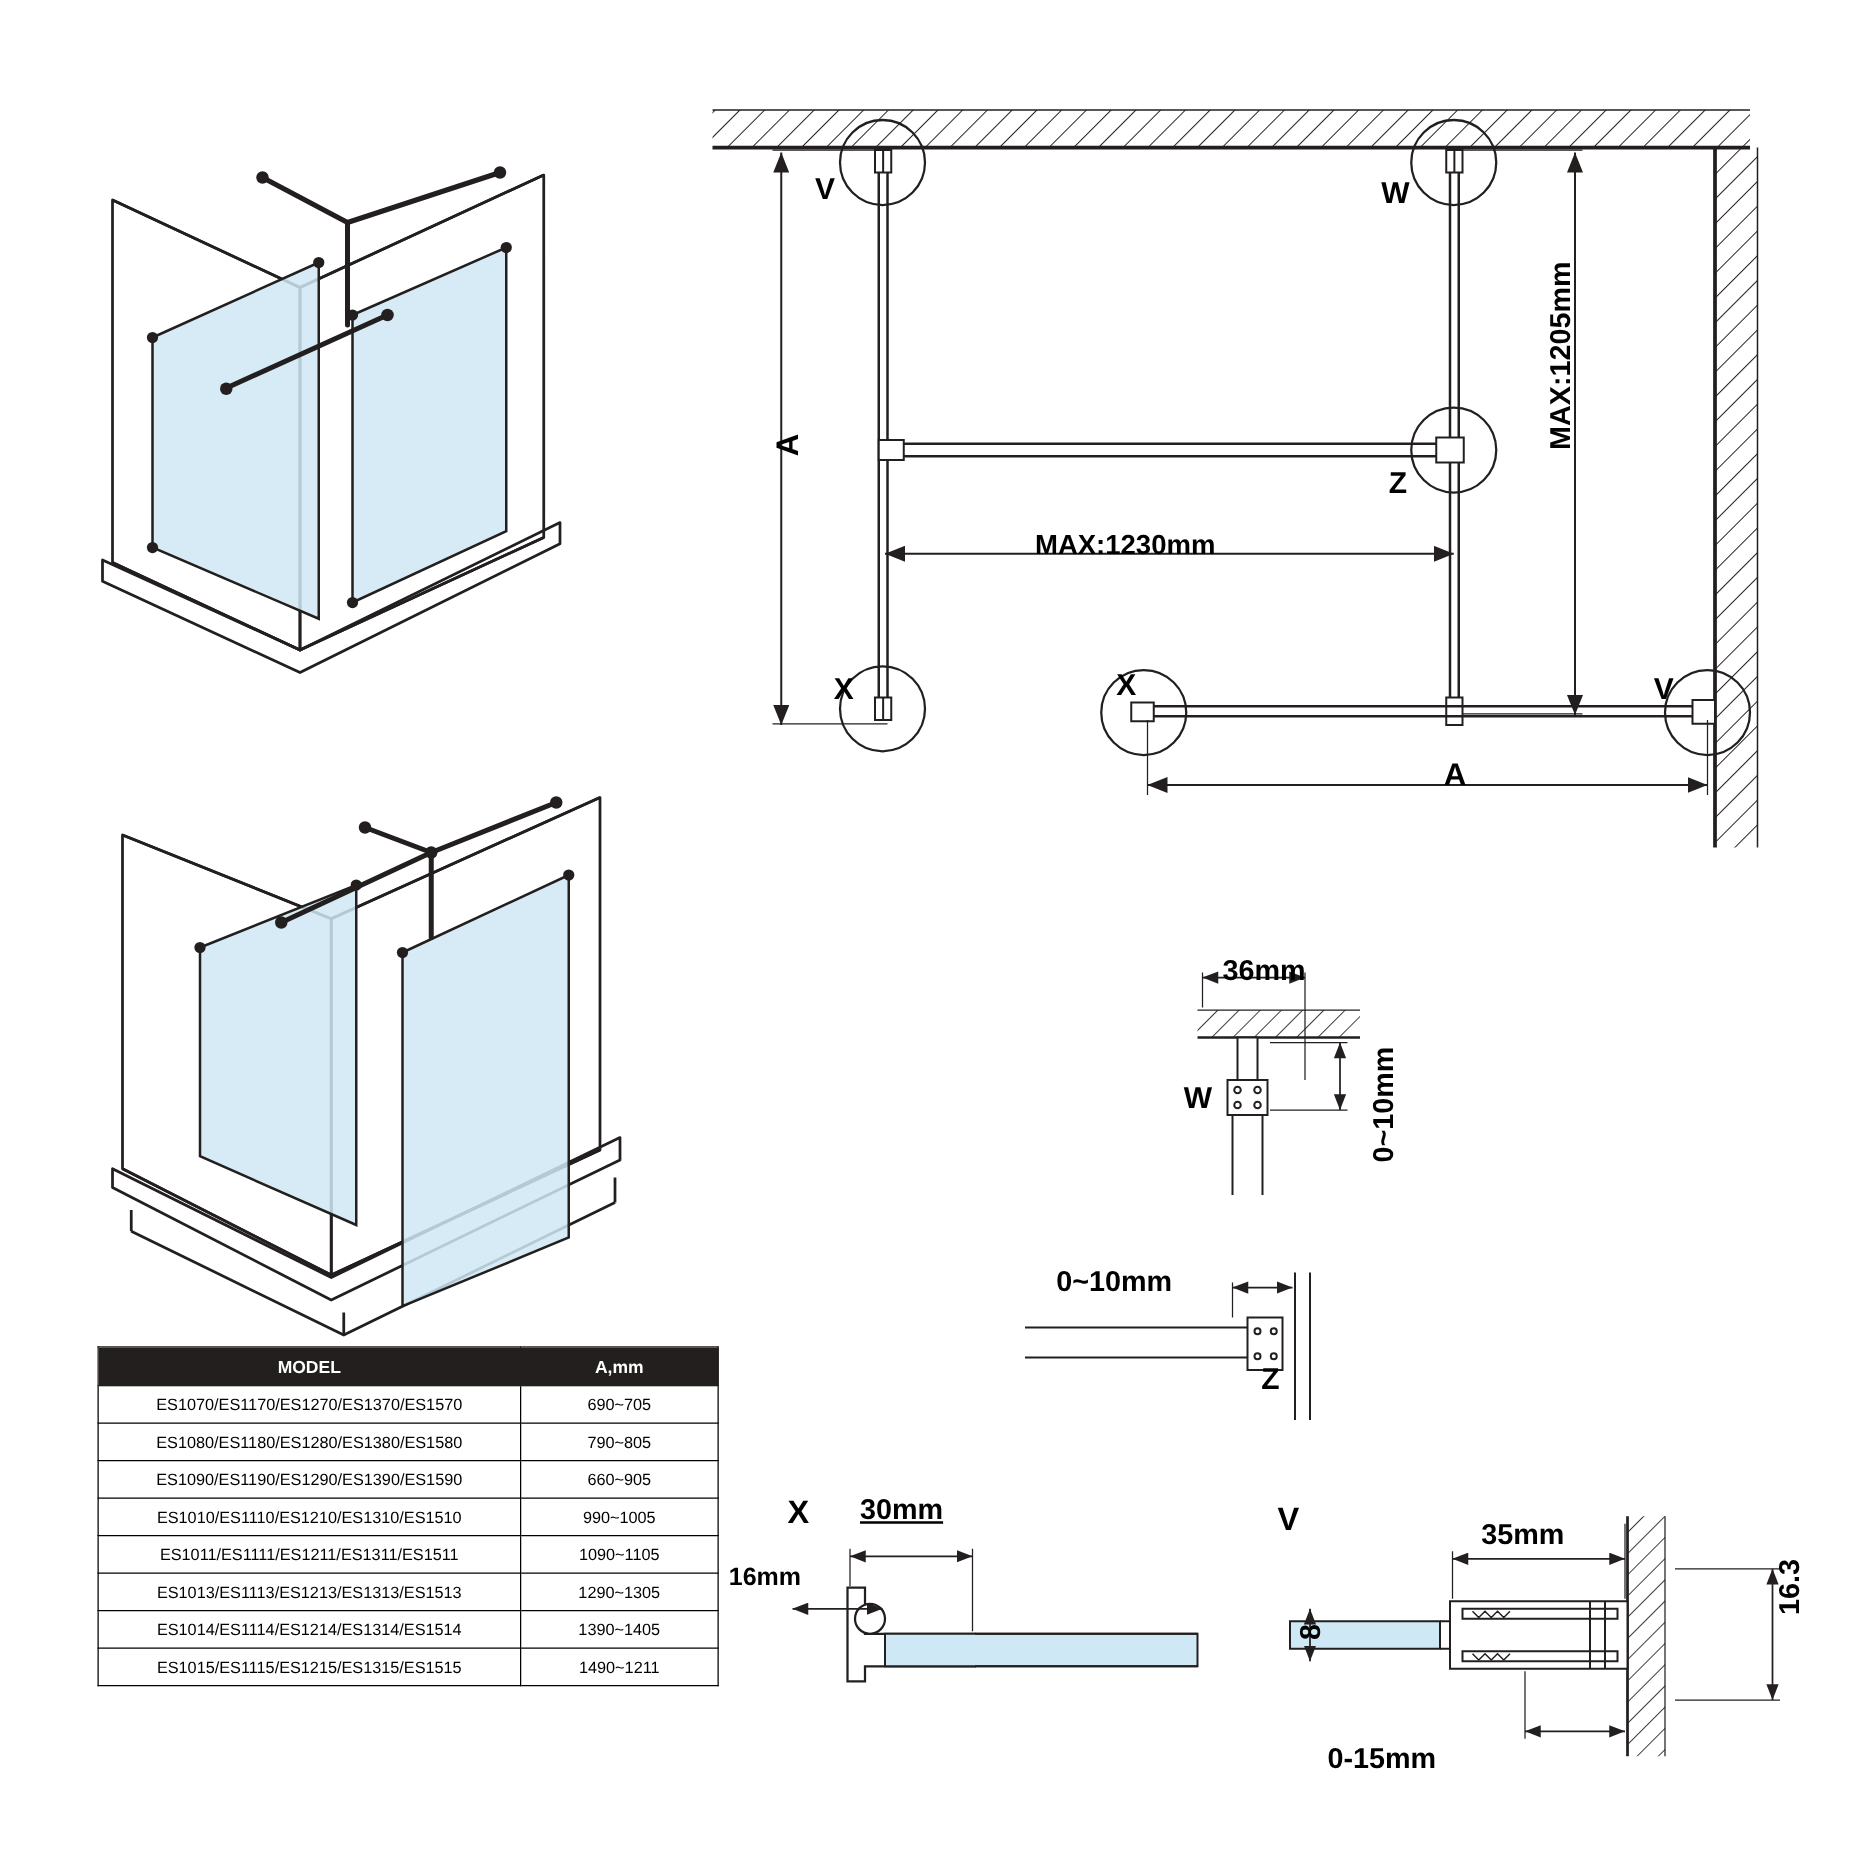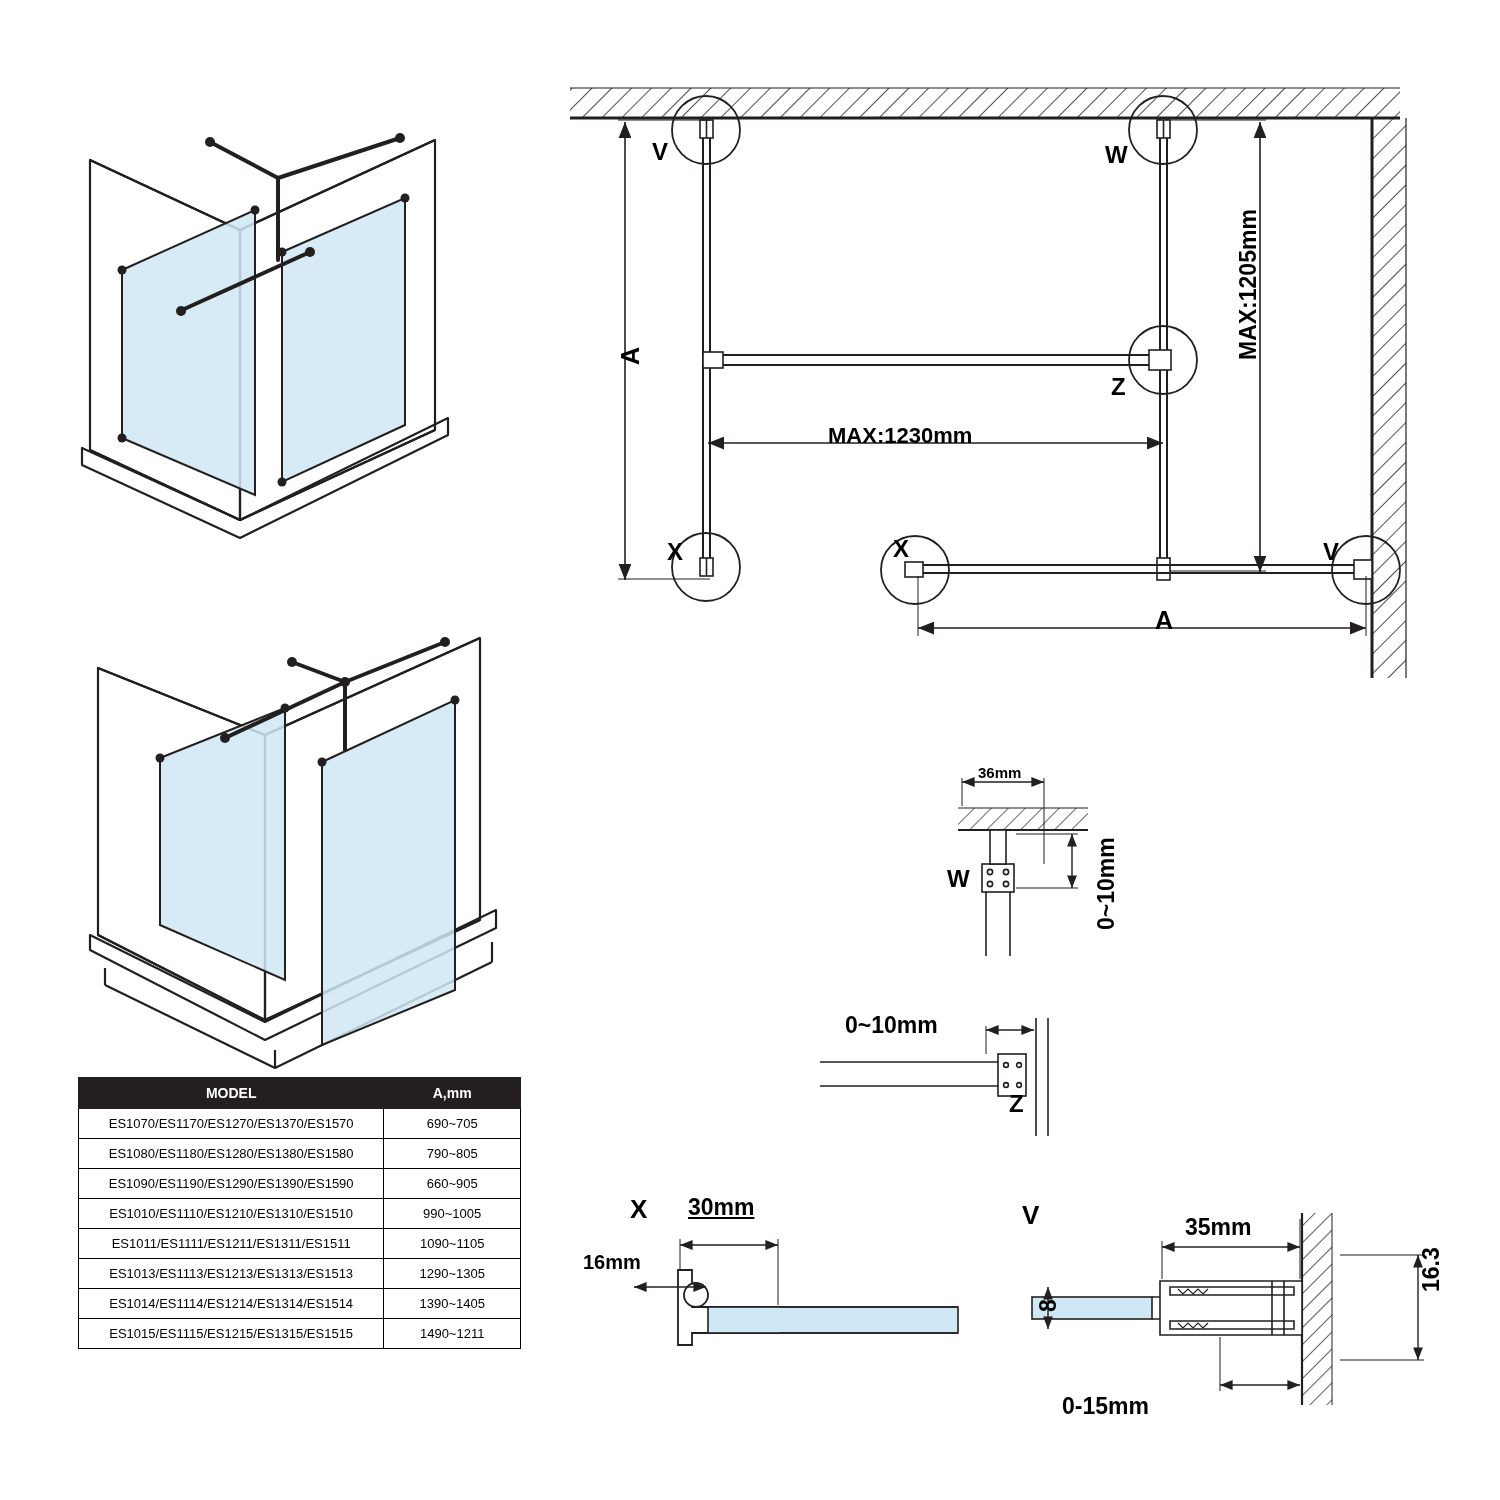--- a/index.html
+++ b/index.html
@@ -20,21 +20,21 @@
     font-weight:bold;
     white-space:nowrap;
     line-height:1;
   }
   .rot90 { transform:rotate(-90deg); transform-origin:0 0; }
 
   
   .spec-table {
     position:absolute;
     left:78px; top:1077px;
-    width:443px;
+    width:497px;
     border-collapse:collapse;
     font-size:13.5px;
   }
   .spec-table th {
     background:#231f1f;
     color:#ffffff;
     font-weight:bold;
     border:1px solid #231f1f;
     padding:7px 4px;
     font-size:14px;
@@ -283,21 +283,21 @@
       <line x1="124" y1="18" x2="124" y2="104" stroke-width="1"></line>
     </g>
 
     <g stroke="#231f1f" stroke-width="1.4">
       <line x1="152" y1="74" x2="152" y2="128" marker-start="url(#arrStart2)" marker-end="url(#arrEnd2)"></line>
       <line x1="96" y1="74" x2="158" y2="74" stroke-width="1"></line>
       <line x1="96" y1="128" x2="158" y2="128" stroke-width="1"></line>
     </g>
   </svg>
   <div class="lbl" style="left:947px; top:867px; font-size:24px;">W</div>
-  <div class="lbl" style="left:978px; top:765px; font-size:15px;">36mm</div>
+  <div class="lbl" style="left:978px; top:765px; font-size:23px;">36mm</div>
   <div class="lbl rot90" style="left:1095px; top:930px; font-size:23px;">0~10mm</div>
 
   <svg class="abs" style="left:800px; top:1010px;" width="280" height="130" viewBox="0 0 280 130">
     <defs>
       <marker id="arrEnd3" markerWidth="10" markerHeight="10" refX="9" refY="3.5" orient="auto">
         <path d="M0 0 L9 3.5 L0 7 z" fill="#231f1f"></path>
       </marker>
       <marker id="arrStart3" markerWidth="10" markerHeight="10" refX="0" refY="3.5" orient="auto">
         <path d="M9 0 L0 3.5 L9 7 z" fill="#231f1f"></path>
       </marker>

